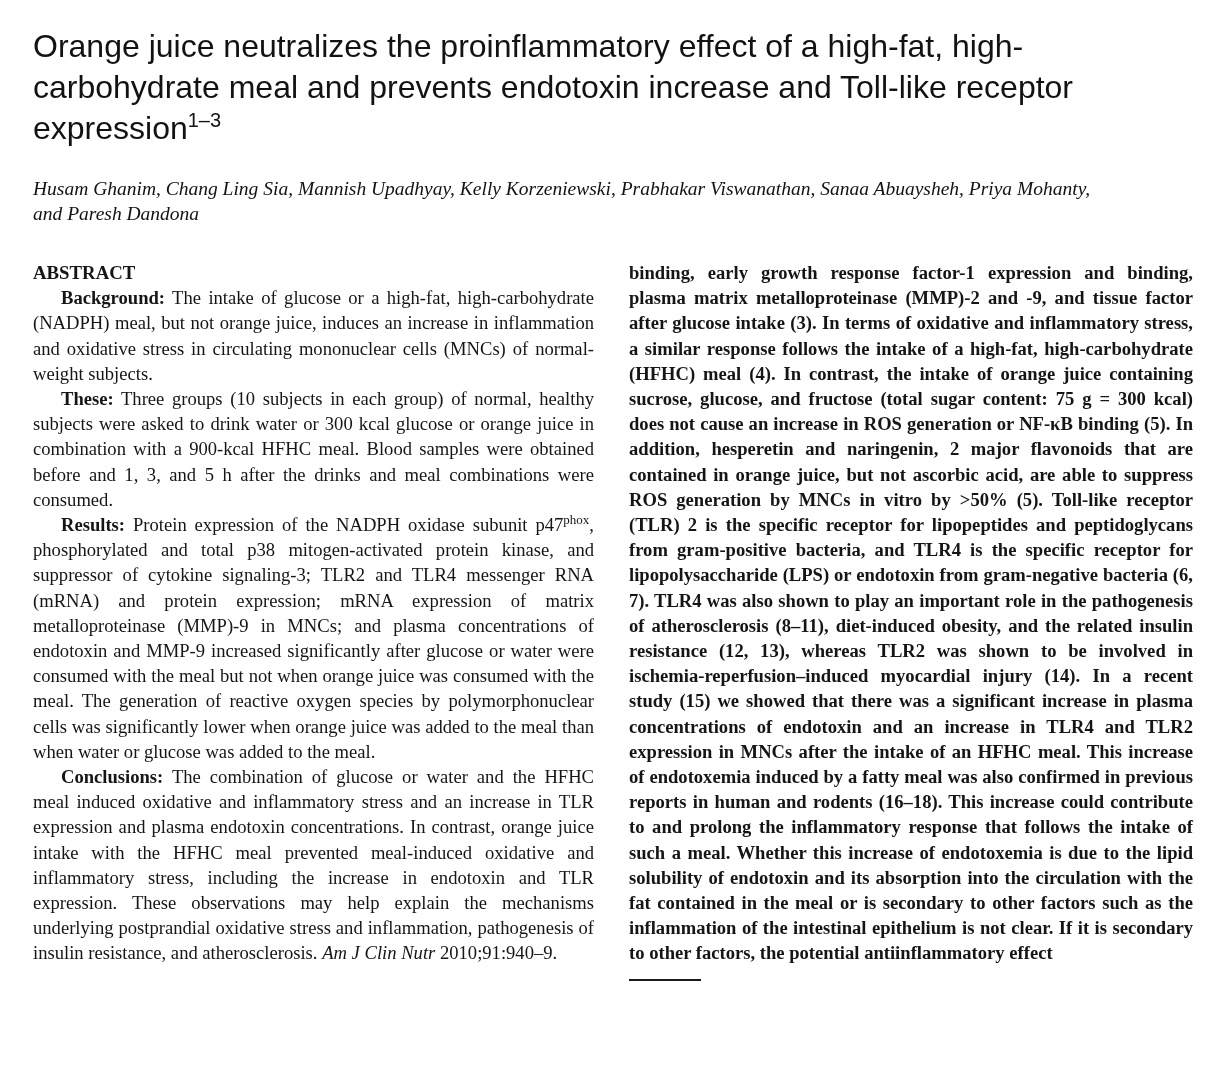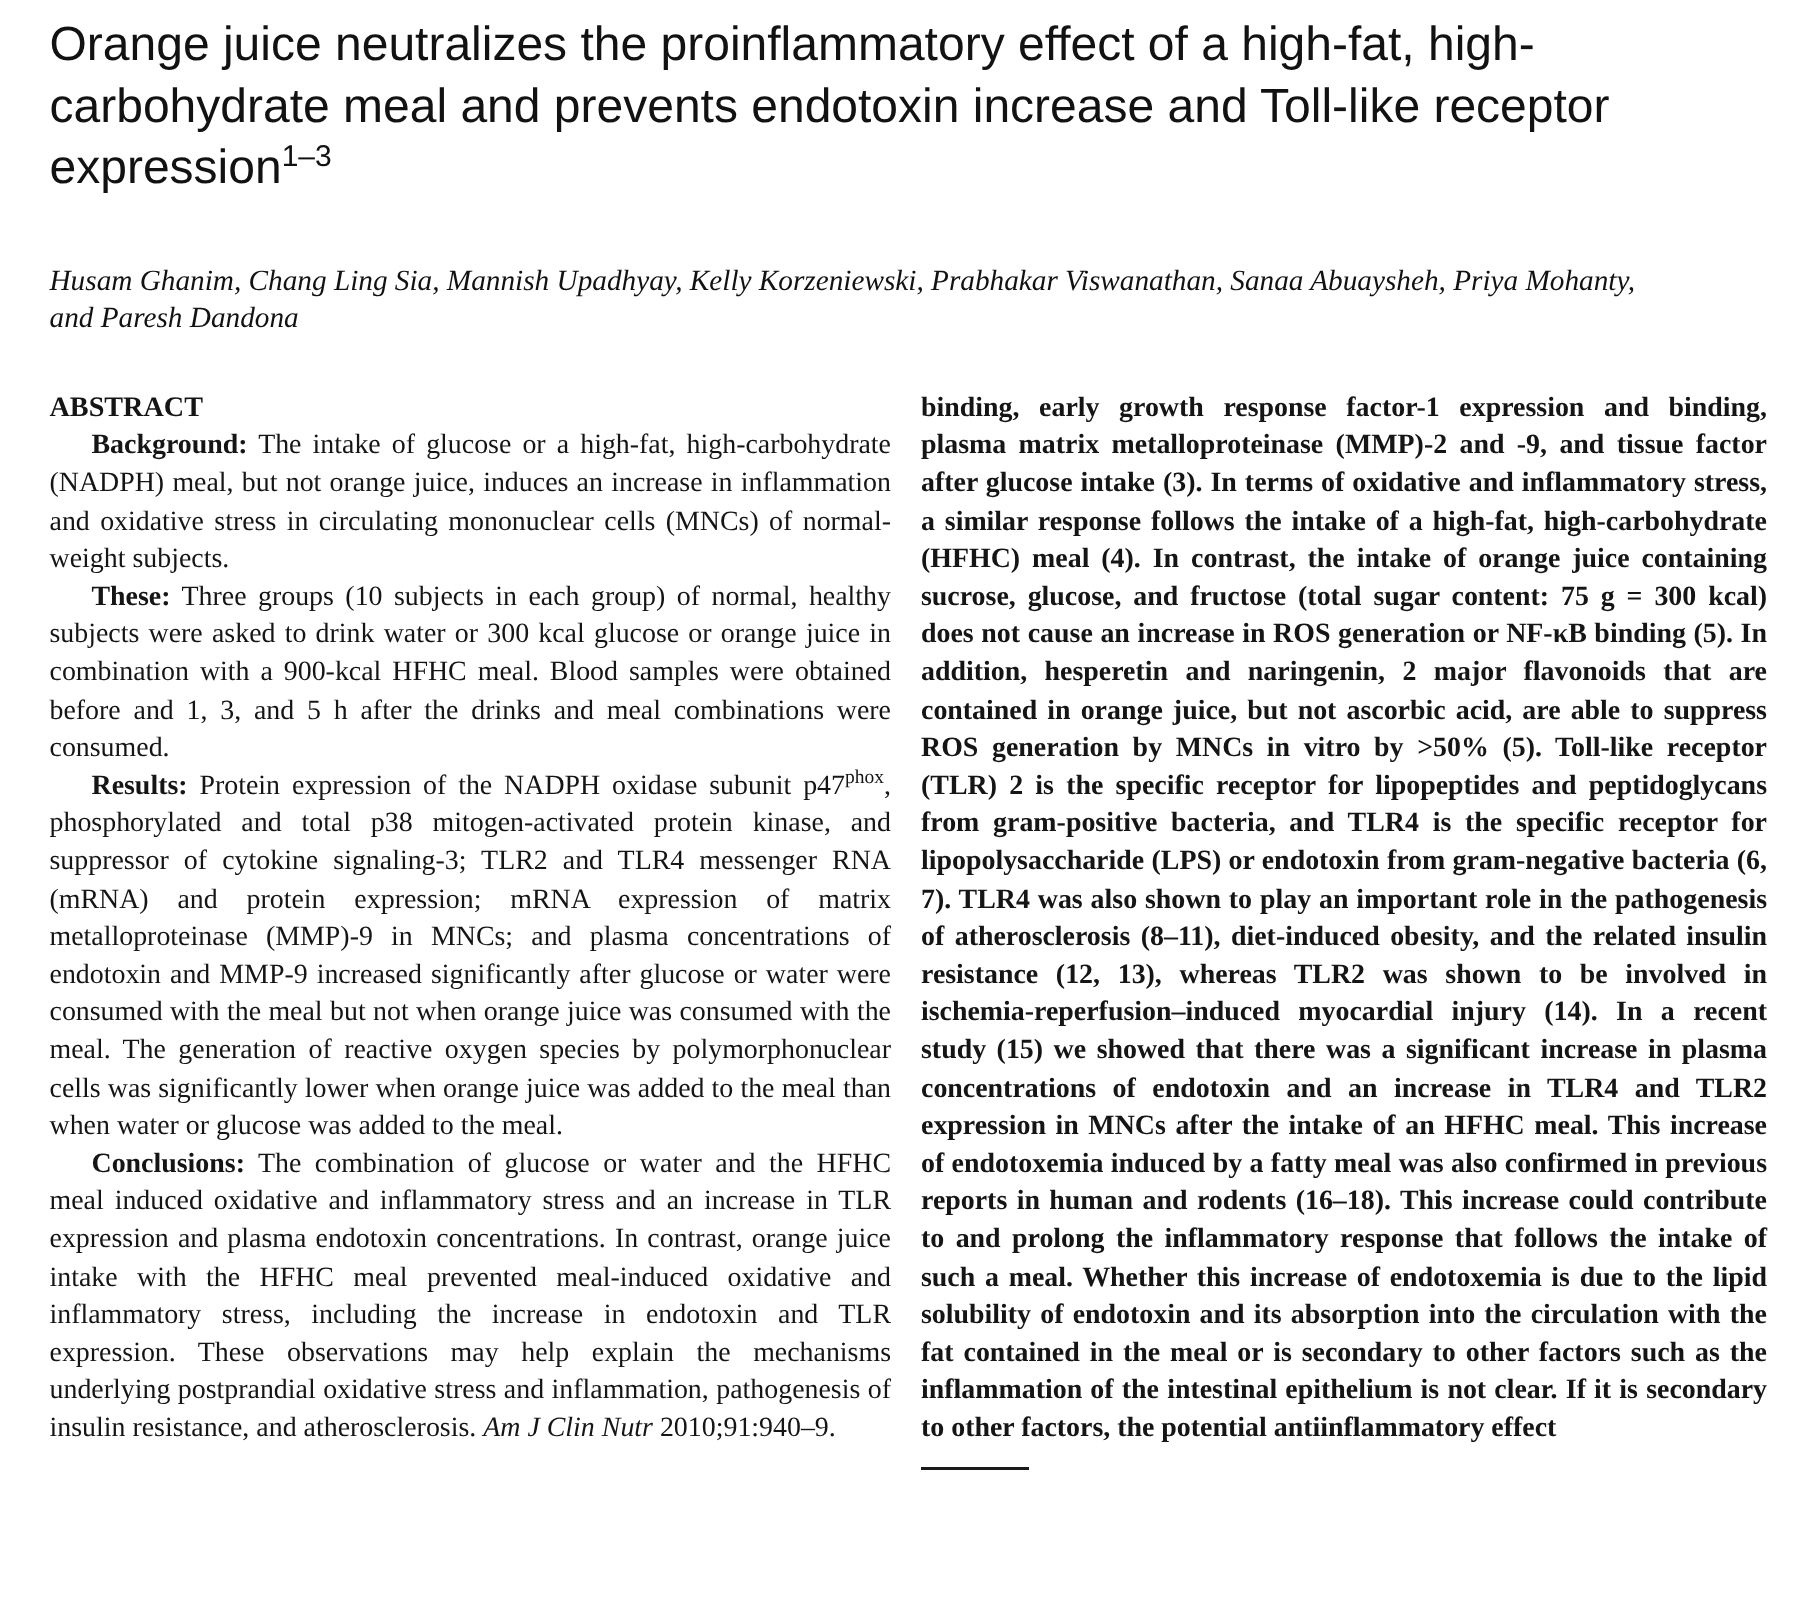--- a/index.html
+++ b/index.html
@@ -11,47 +11,47 @@
     width: 1210px;
     height: 1074px;
     overflow: hidden;
     font-family: "Liberation Serif", serif;
     color: #151515;
   }
   .page {
     box-sizing: border-box;
     width: 1210px;
     height: 1074px;
-    padding: 9px 17px 0 33px;
+    padding: 26px 17px 0 33px;
     background: #ffffff;
   }
   .title {
     margin: 0;
     max-width: 1140px;
     font-family: "Liberation Sans", sans-serif;
     font-weight: 400;
     font-size: 32px;
     line-height: 41px;
     color: #121212;
   }
   .title sup {
     font-size: 20px;
     line-height: 0;
   }
   .authors {
-    margin: 44px 0 0 0;
+    margin: 28px 0 0 0;
     max-width: 1076px;
     font-style: italic;
     font-size: 19.5px;
     line-height: 24.5px;
     color: #121212;
   }
   .columns {
     display: flex;
-    gap: 20px;
+    gap: 35px;
     margin-top: 34px;
   }
   .col-left  { width: 561px; }
   .col-right { width: 564px; font-weight: bold; }
   .abs-heading {
     margin: 0;
     font-weight: bold;
     font-size: 18.8px;
     line-height: 25.2px;
   }

